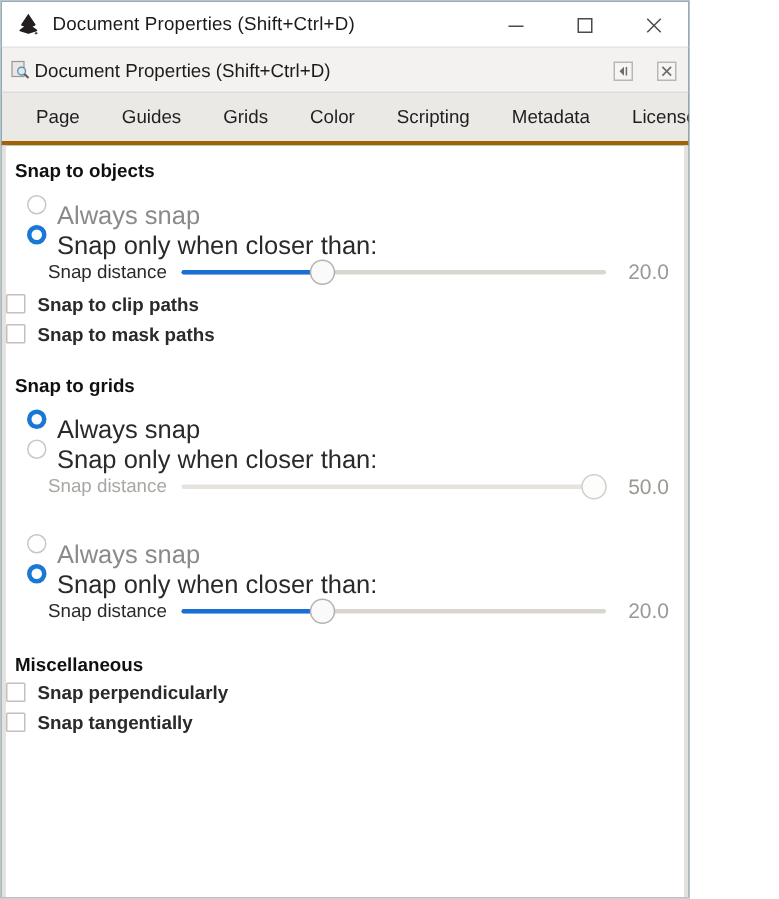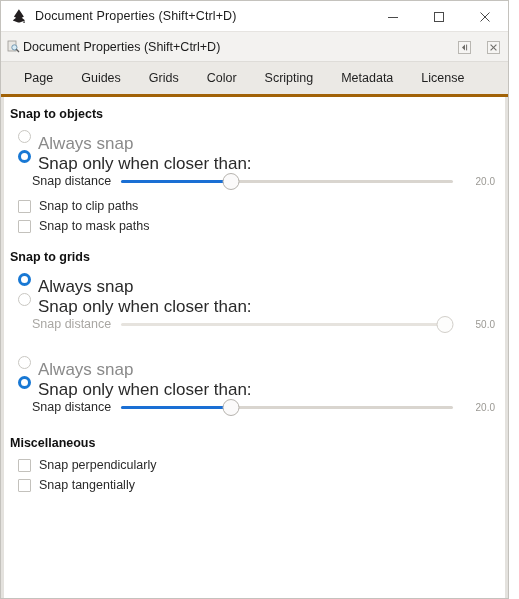--- a/index.html
+++ b/index.html
@@ -6,21 +6,21 @@
     margin: 0;
     padding: 0;
     background: #ffffff;
   }
   body {
     font-family: "Liberation Sans", sans-serif;
     -webkit-font-smoothing: antialiased;
   }
   #app {
     position: relative;
-    width: 509px;
+    width: 460px;
     height: 599px;
     overflow: hidden;
     background: #0369a1;
     box-sizing: border-box;
     border: 1px solid #c4c2bd;
   }
 
   
   .titlebar {
     position: relative;
@@ -196,23 +196,22 @@
     font-size: 17px;
     color: #2a2a2a;
     white-space: nowrap;
     margin-top: 16px;
   }
   .radio-label.dim { color: #8a8a8a; }
 
   
   .check-row {
     display: flex;
-    align-items: center;
-    padding-left: 14px;
     height: 20px;
+    font-weight: bold;
   }
   .checkbox {
     width: 13px;
     height: 13px;
     box-sizing: border-box;
     border: 1.5px solid #c3c1bc;
     background: #ffffff;
     flex: 0 0 auto;
     margin-right: 8px;
     border-radius: 1px;
@@ -271,21 +270,21 @@
     background: #fbfafa;
     border: 1px solid #b6b3ae;
     box-sizing: border-box;
     transform: translateX(-50%);
   }
   .slider-handle.dim {
     background: #fdfdfc;
     border-color: #d2cfca;
   }
   .slider-value {
-    font-size: 10px;
+    font-size: 14px;
     color: #9b9994;
     width: 34px;
     text-align: right;
     flex: 0 0 auto;
     white-space: nowrap;
   }
   .slider-row.disabled .slider-track { background: #e6e3de; }
 </style>
 </head>
 <body>

